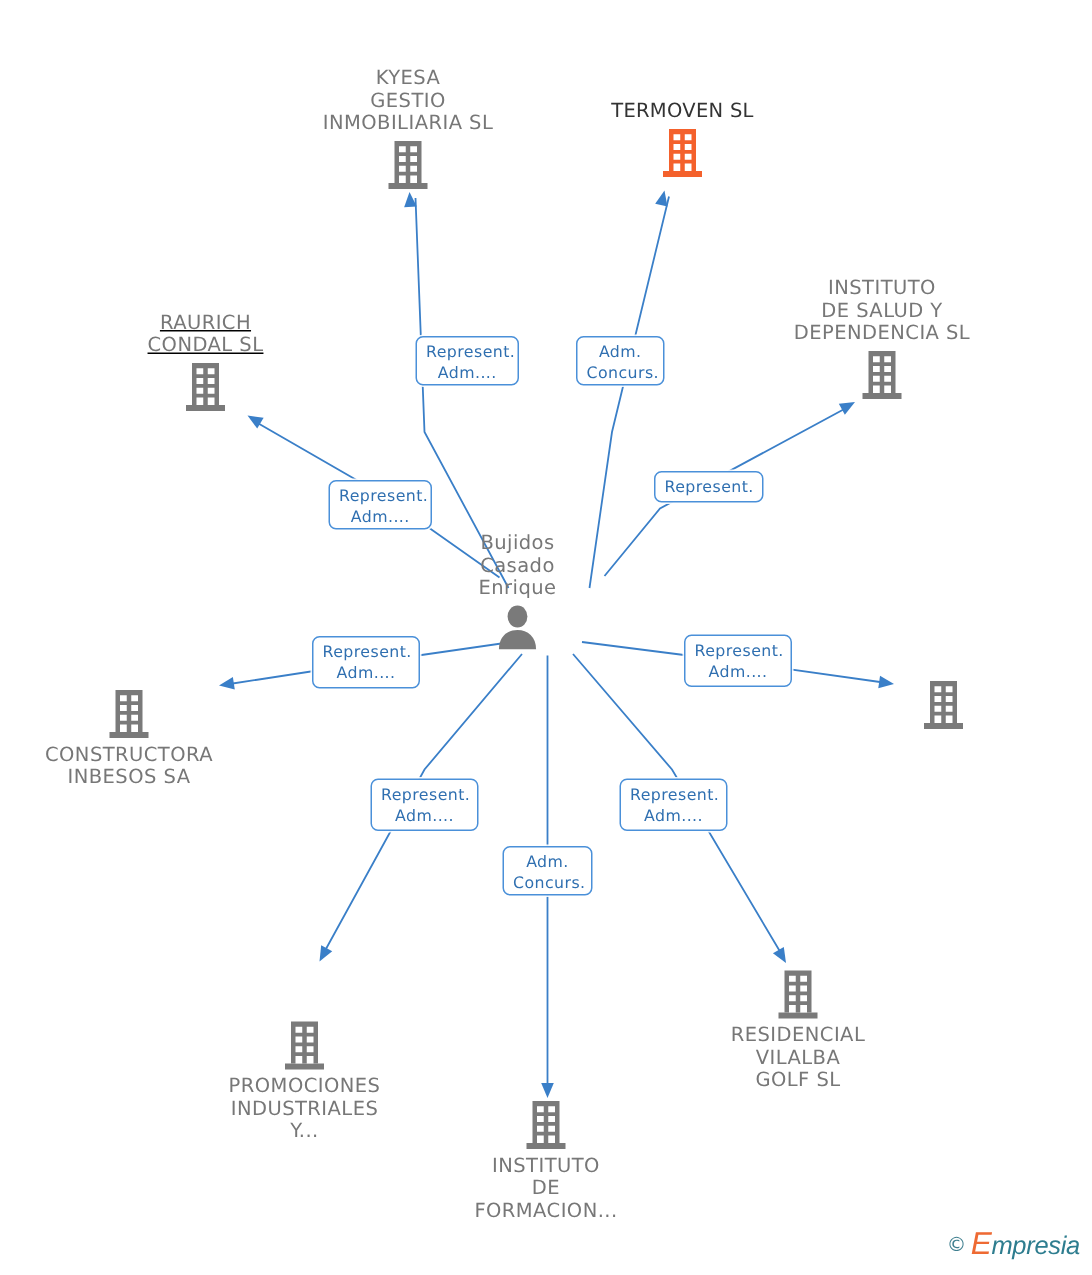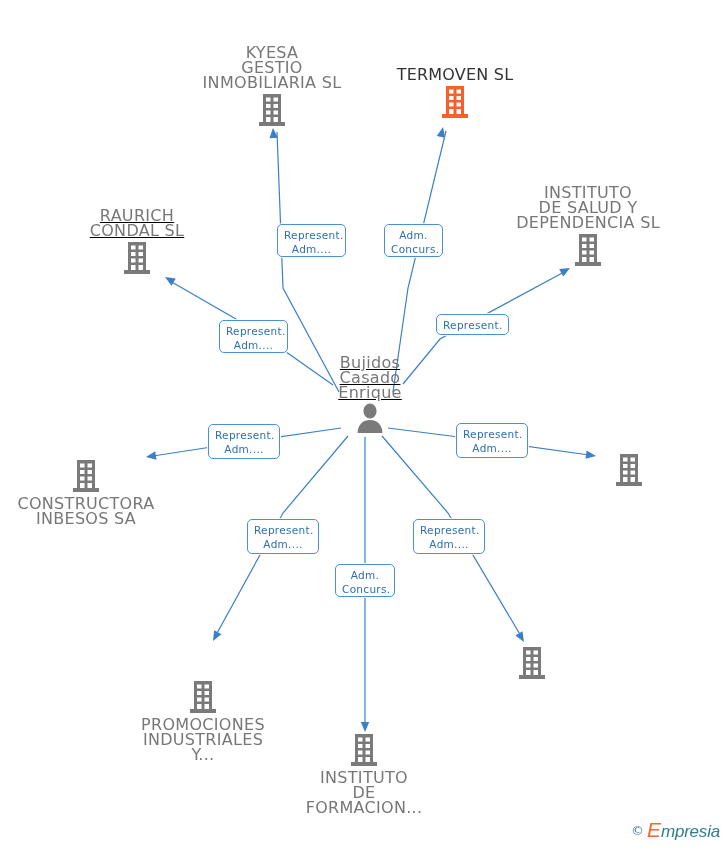--- a/index.html
+++ b/index.html
@@ -27,21 +27,21 @@
   }
 
   
   .node {
     position: absolute;
     text-align: center;
     width: 150px;
     margin-left: -75px;
   }
   .node .label {
-    font-size: 16px;
+    font-size: 13px;
     line-height: 15px;
     color: #777777;
     letter-spacing: 0.3px;
     white-space: pre-line;
   }
   .node.highlight .label {
     color: #333333;
     font-weight: normal;
     letter-spacing: 0.2px;
   }
@@ -256,22 +256,25 @@
             <rect x="2" y="29" width="26" height="4" fill="#7a7a7a"></rect>
             <rect x="9" y="4.5" width="4.5" height="4" fill="#ffffff"></rect>
             <rect x="16.5" y="4.5" width="4.5" height="4" fill="#ffffff"></rect>
             <rect x="9" y="11" width="4.5" height="4" fill="#ffffff"></rect>
             <rect x="16.5" y="11" width="4.5" height="4" fill="#ffffff"></rect>
             <rect x="9" y="17.5" width="4.5" height="4" fill="#ffffff"></rect>
             <rect x="16.5" y="17.5" width="4.5" height="4" fill="#ffffff"></rect>
             <rect x="9" y="24" width="4.5" height="5" fill="#ffffff"></rect>
             <rect x="16.5" y="24" width="4.5" height="5" fill="#ffffff"></rect>
           </svg></div>
-      </div>
-      <div class="node label-top" style="left: 370px; top: 355px; text-decoration: underline;">
+        <div class="label">RESIDENCIAL
+VILALBA
+GOLF SL</div>
+      </div>
+      <div class="node label-top" style="left: 345px; top: 355px;">
         <div class="label">Bujidos
 Casado
 Enrique</div>
         <div class="glyph"><svg width="28" height="30" viewBox="0 0 28 30" xmlns="http://www.w3.org/2000/svg">
             <ellipse cx="14" cy="8" rx="6.6" ry="7.4" fill="#7a7a7a"></ellipse>
             <path d="M1.6 30 C1.6 21.5 7.2 17 14 17 C20.8 17 26.4 21.5 26.4 30 Z" fill="#7a7a7a"></path>
           </svg></div>
       </div>
     </div>
 

